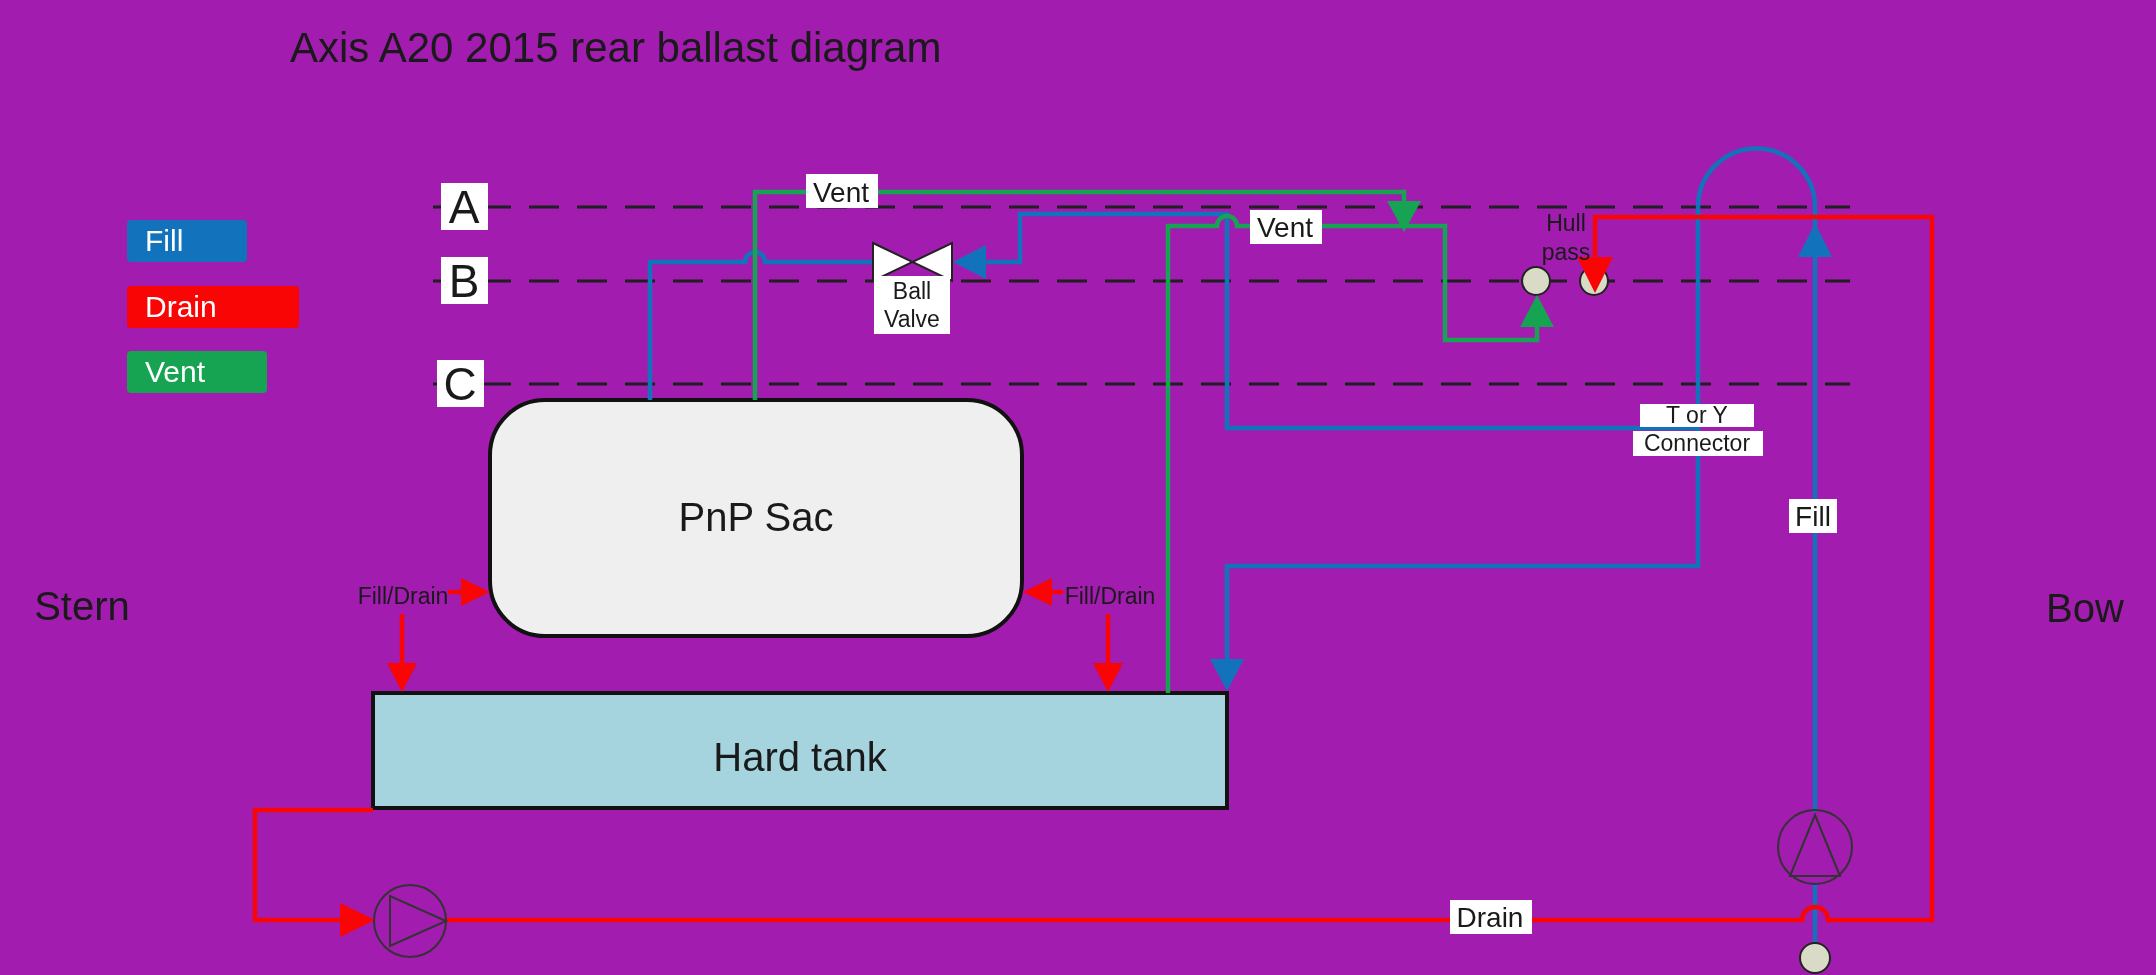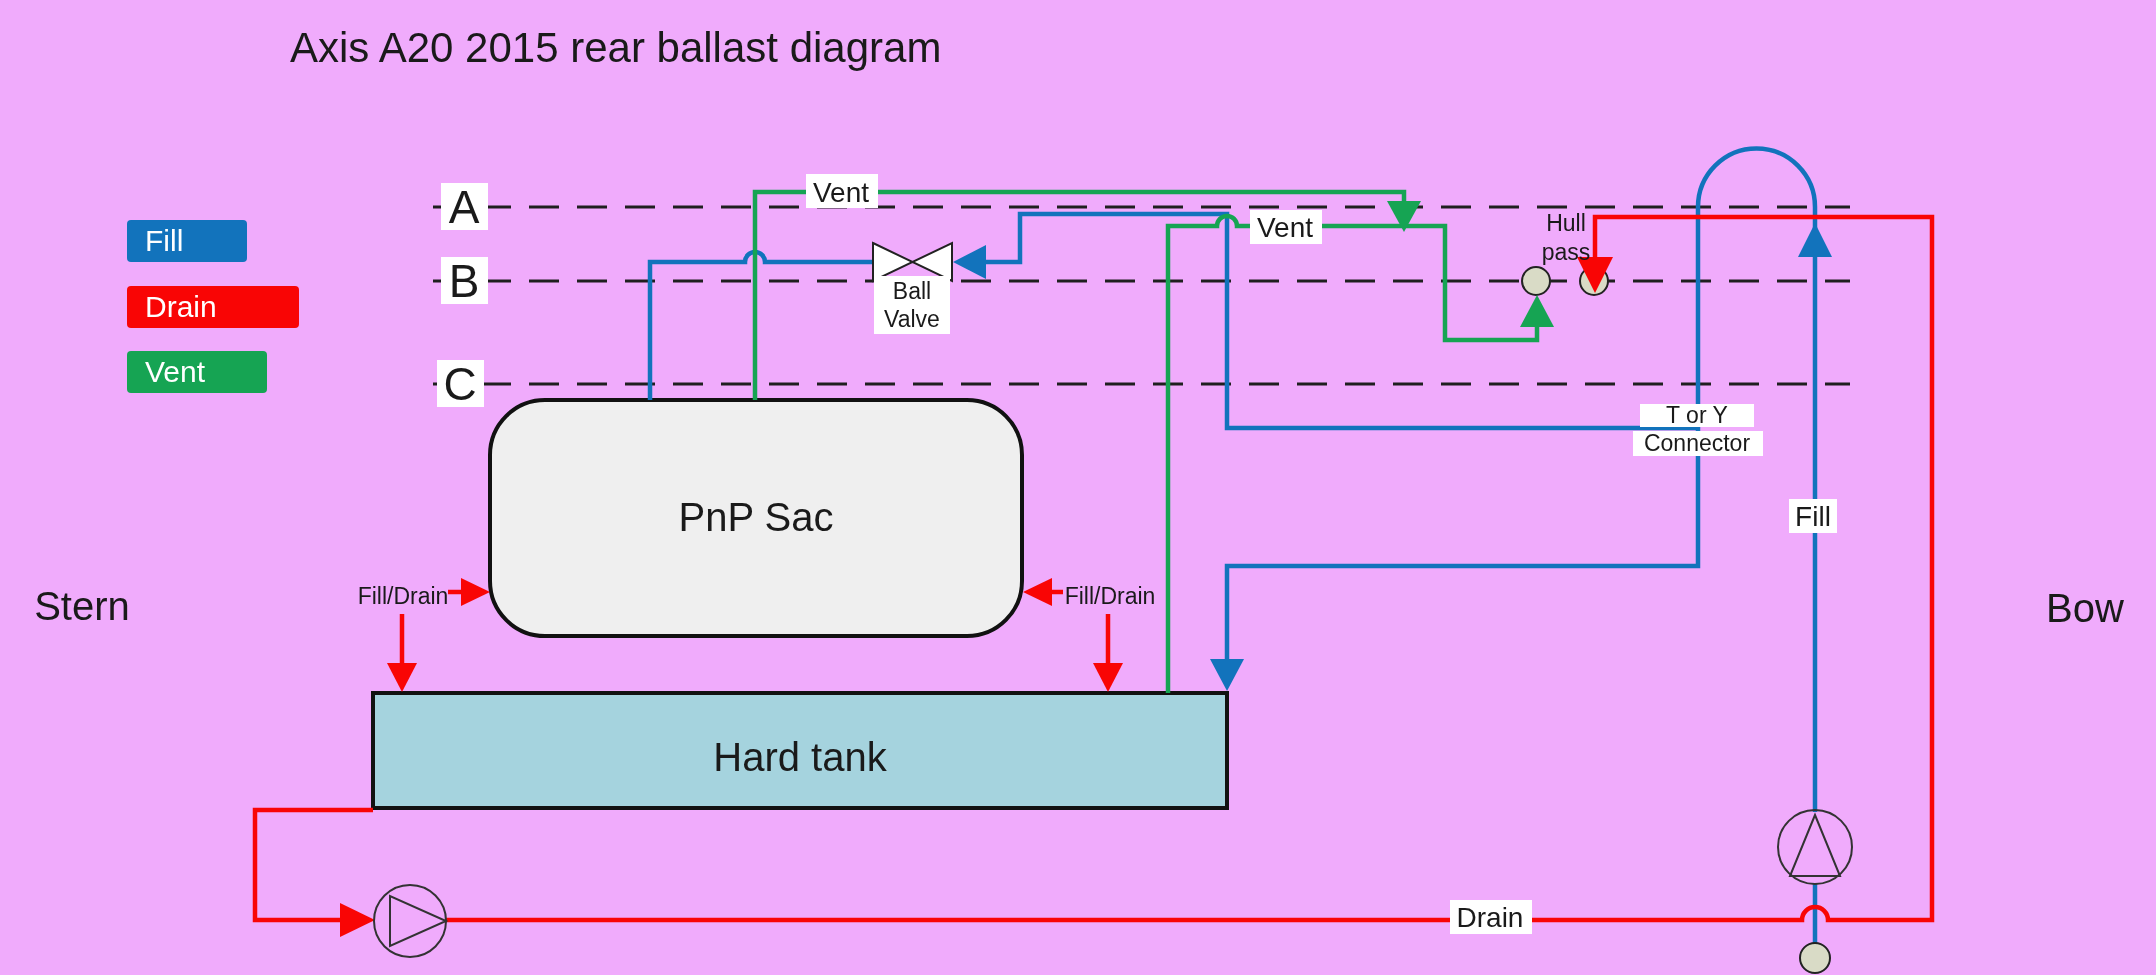--- a/index.html
+++ b/index.html
@@ -1,16 +1,16 @@
 <!DOCTYPE html>
 <html><head>
 <meta charset="utf-8">
 <style>
   html,body{margin:0;padding:0;background:#ffffff;}
-  .stage{position:relative;width:2156px;height:975px;background:#f0abfc;
+  .stage{position:relative;width:2156px;height:975px;background:#a21caf;
          font-family:"Liberation Sans","DejaVu Sans",sans-serif;text-align:center;}
   svg{display:block;}
   text{font-family:"Liberation Sans","DejaVu Sans",sans-serif;fill:#1a1a1a;}
   .t-title{font-size:42px;}
   .t-big{font-size:40px;}
   .t-wl{font-size:46px;}
   .t-mid{font-size:28px;}
   .t-sm{font-size:23px;}
   .t-legend{font-size:30px;fill:#ffffff;}
   .wl{stroke:#1f1f1f;stroke-width:3;stroke-dasharray:30 18;fill:none;}

